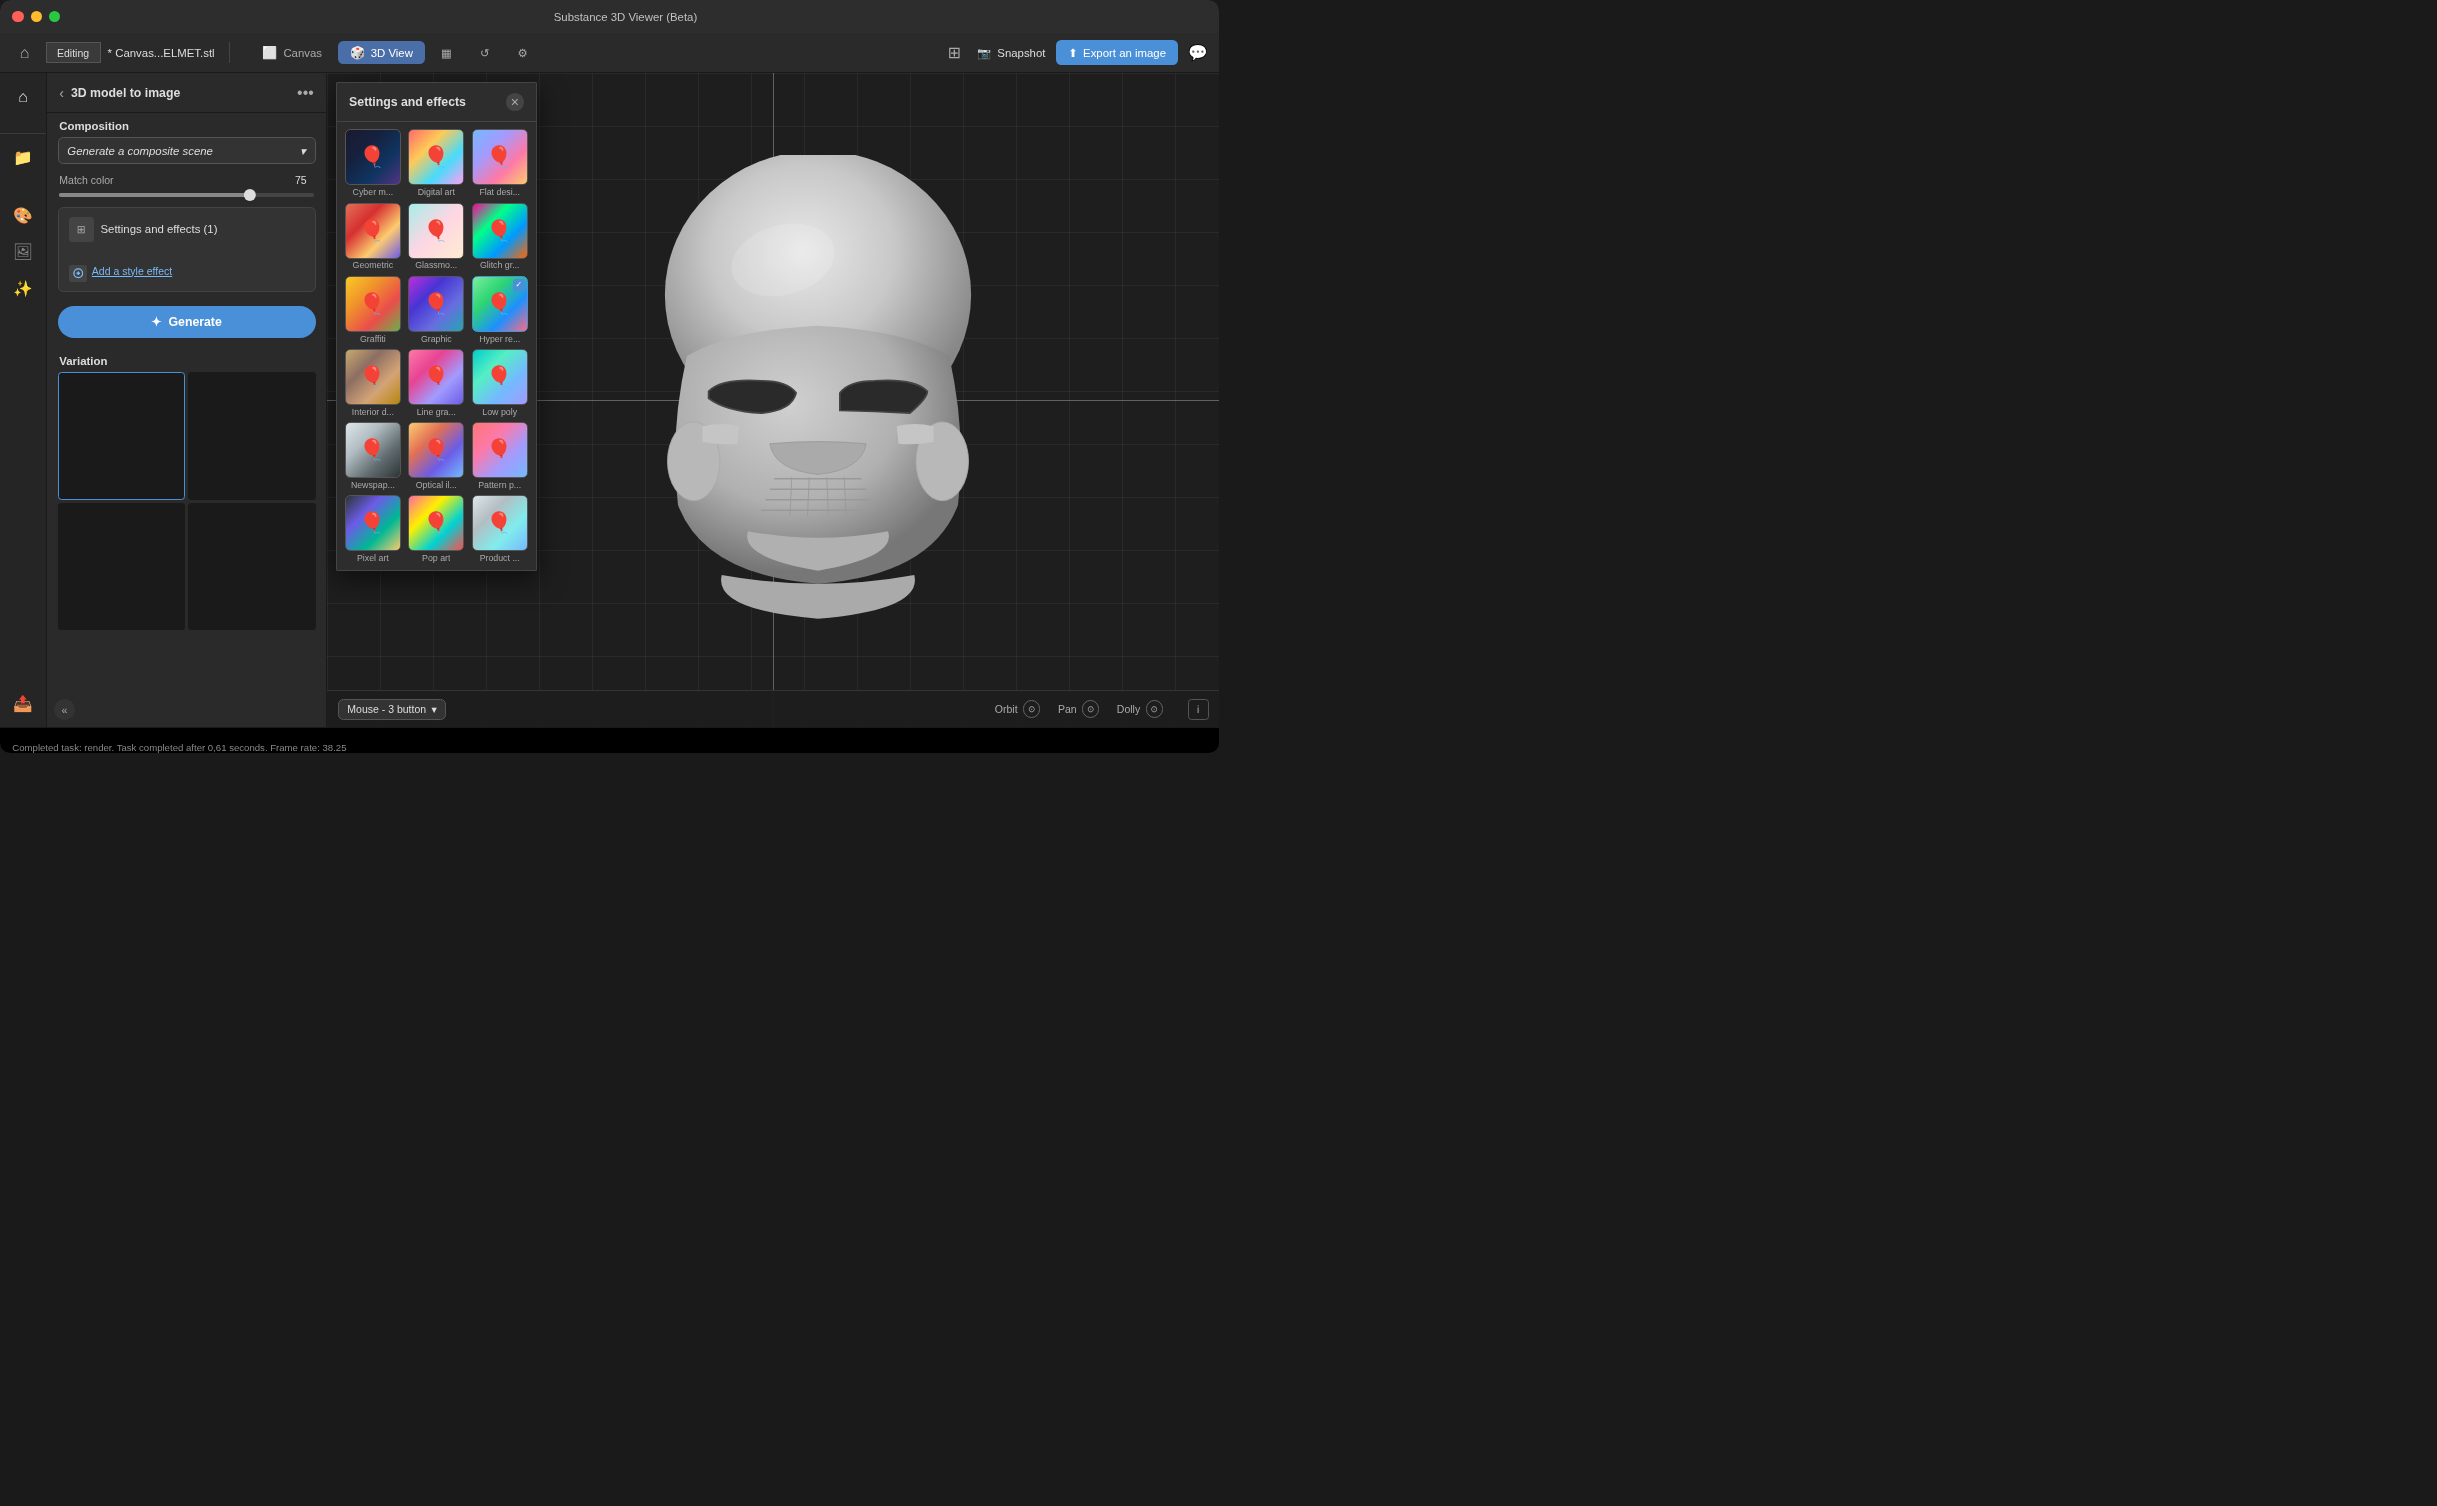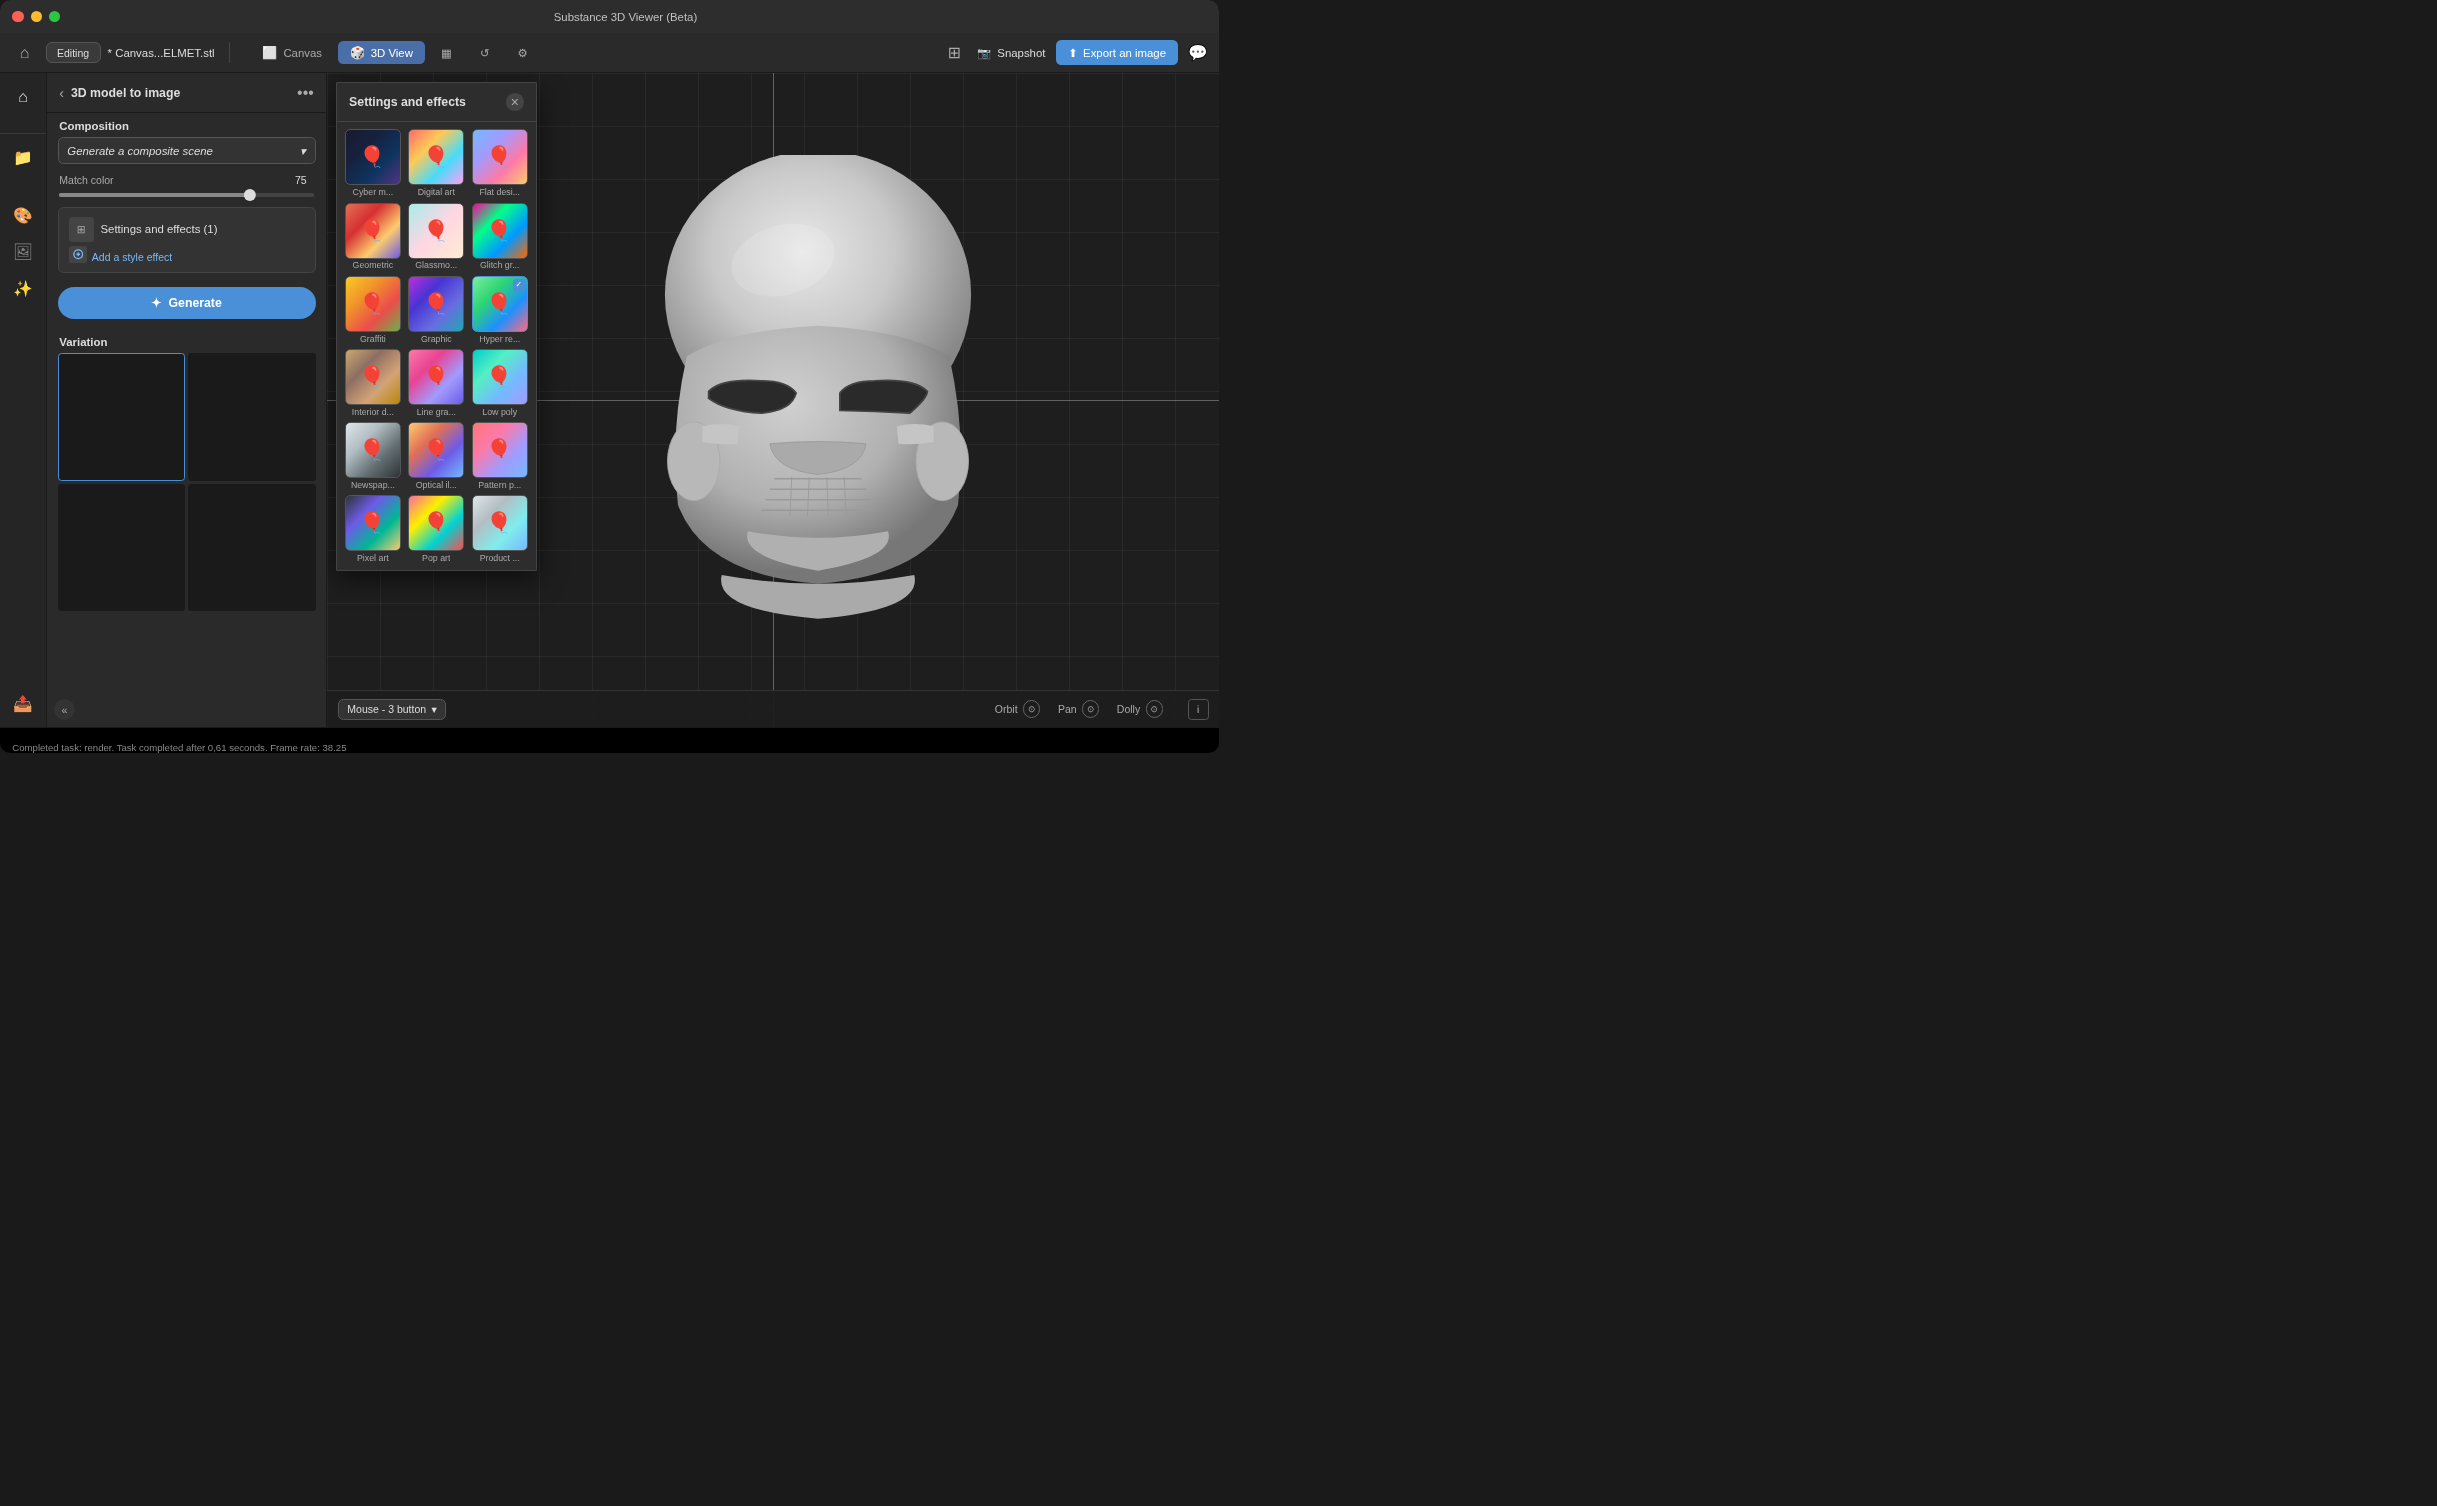--- a/index.html
+++ b/index.html
@@ -60,21 +60,21 @@
       align-items: center;
       justify-content: center;
       color: #aaa;
       font-size: 15.8px;
       cursor: pointer;
     }
     .toolbar-editing-btn {
       background: #3a3a3a;
       border: 0.9px solid #555;
       color: #ddd;
-      border-radius: 6px;
+      border-radius: 0;
       padding: 3.5px 10.5px;
       font-size: 10.5px;
       cursor: pointer;
     }
     .toolbar-filename {
       color: #ddd;
       font-size: 11.4px;
     }
     .toolbar-divider {
       width: 0.9px;
@@ -318,26 +318,27 @@
       font-size: 10.5px;
       color: #aaa;
     }
     .se-title {
       color: #ddd;
       font-size: 11.4px;
       font-weight: 400;
     }
     .se-add {
       display: flex;
-      align-items: flex-end;
+      align-items: flex-start;
       gap: 5.3px;
-      margin-top: 4px;
+      margin-top: 23px;
       color: #7ab8f5;
       font-size: 10.5px;
       cursor: pointer;
+      text-decoration: underline;
     }
     .se-add-icon {
       width: 17.5px;
       height: 17.5px;
       background: #444;
       border-radius: 2.6px;
       display: flex;
       align-items: center;
       justify-content: center;
       font-size: 8.8px;

